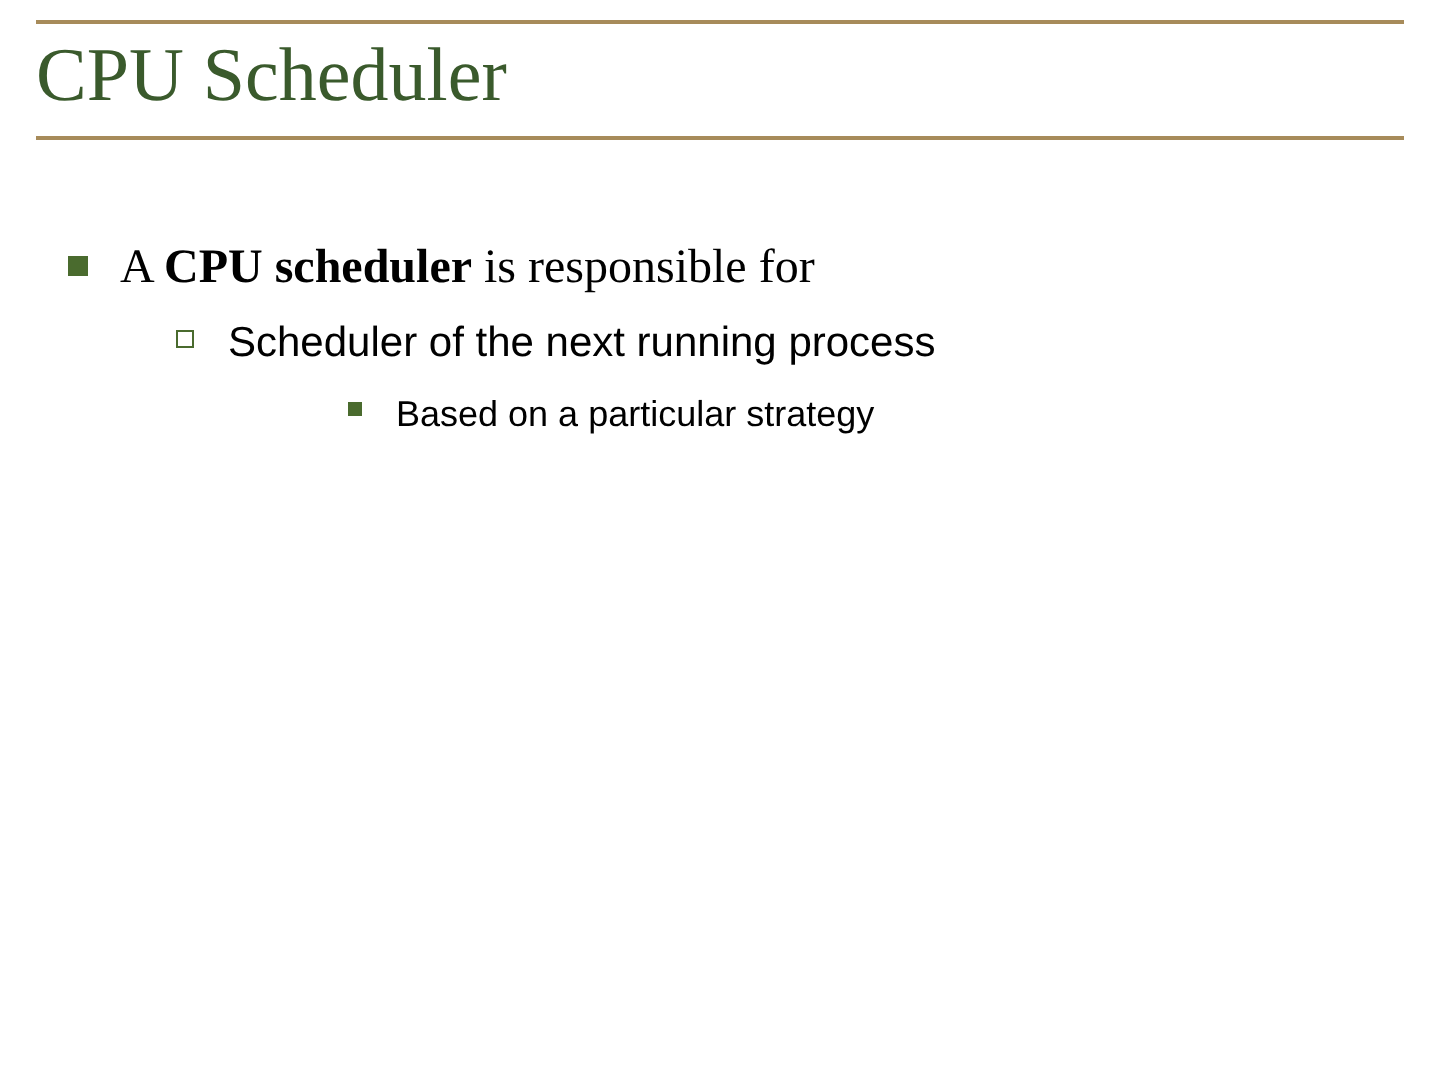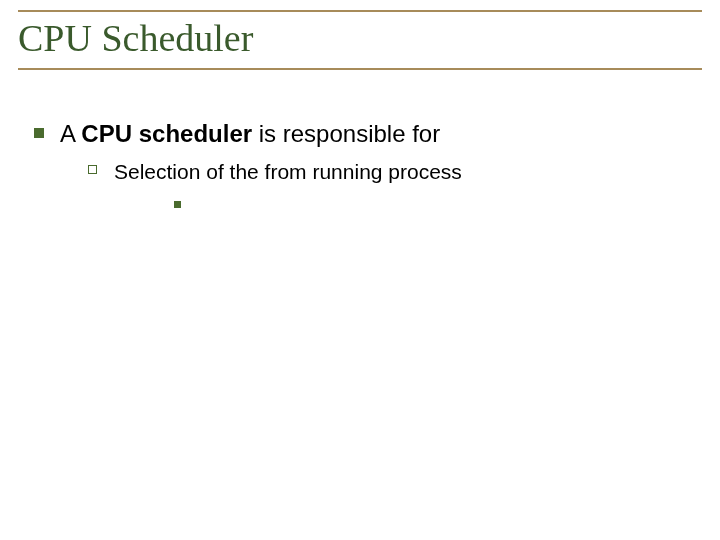--- a/index.html
+++ b/index.html
@@ -58,21 +58,21 @@
     margin-bottom: 10px;
   }
   .lvl1 .bullet1 {
     position: absolute;
     left: 0;
     top: 10px;
     width: 10px;
     height: 10px;
     background: #4a6b2e;
   }
-  .lvl1 .text1 { display: inline; }
+  .lvl1 .text1 { display: inline; font-family: Liberation Serif, serif; }
   .bold { font-weight: bold; }
   .lvl2 {
     position: relative;
     padding-left: 26px;
     margin-left: 28px;
     margin-top: 8px;
     font-size: 21px;
   }
   .lvl2 .bullet2 {
     position: absolute;
@@ -115,24 +115,25 @@
 
     <div class="lvl1">
       <span class="bullet1"></span>
       <span class="text1">
         <span>A </span><span class="bold">CPU scheduler</span><span> is responsible for</span>
       </span>
 
 
       <div class="lvl2">
         <span class="bullet2"></span>
-        <span>Selection of the from running process</span>
+        <span>Scheduler of the next running process</span>
 
         <div class="lvl3">
           <span class="bullet3"></span>
+          <span>Based on a particular strategy</span>
         </div>
       </div>
 
     </div>
 
   </div>
 
 </div>
 
 </body></html>

